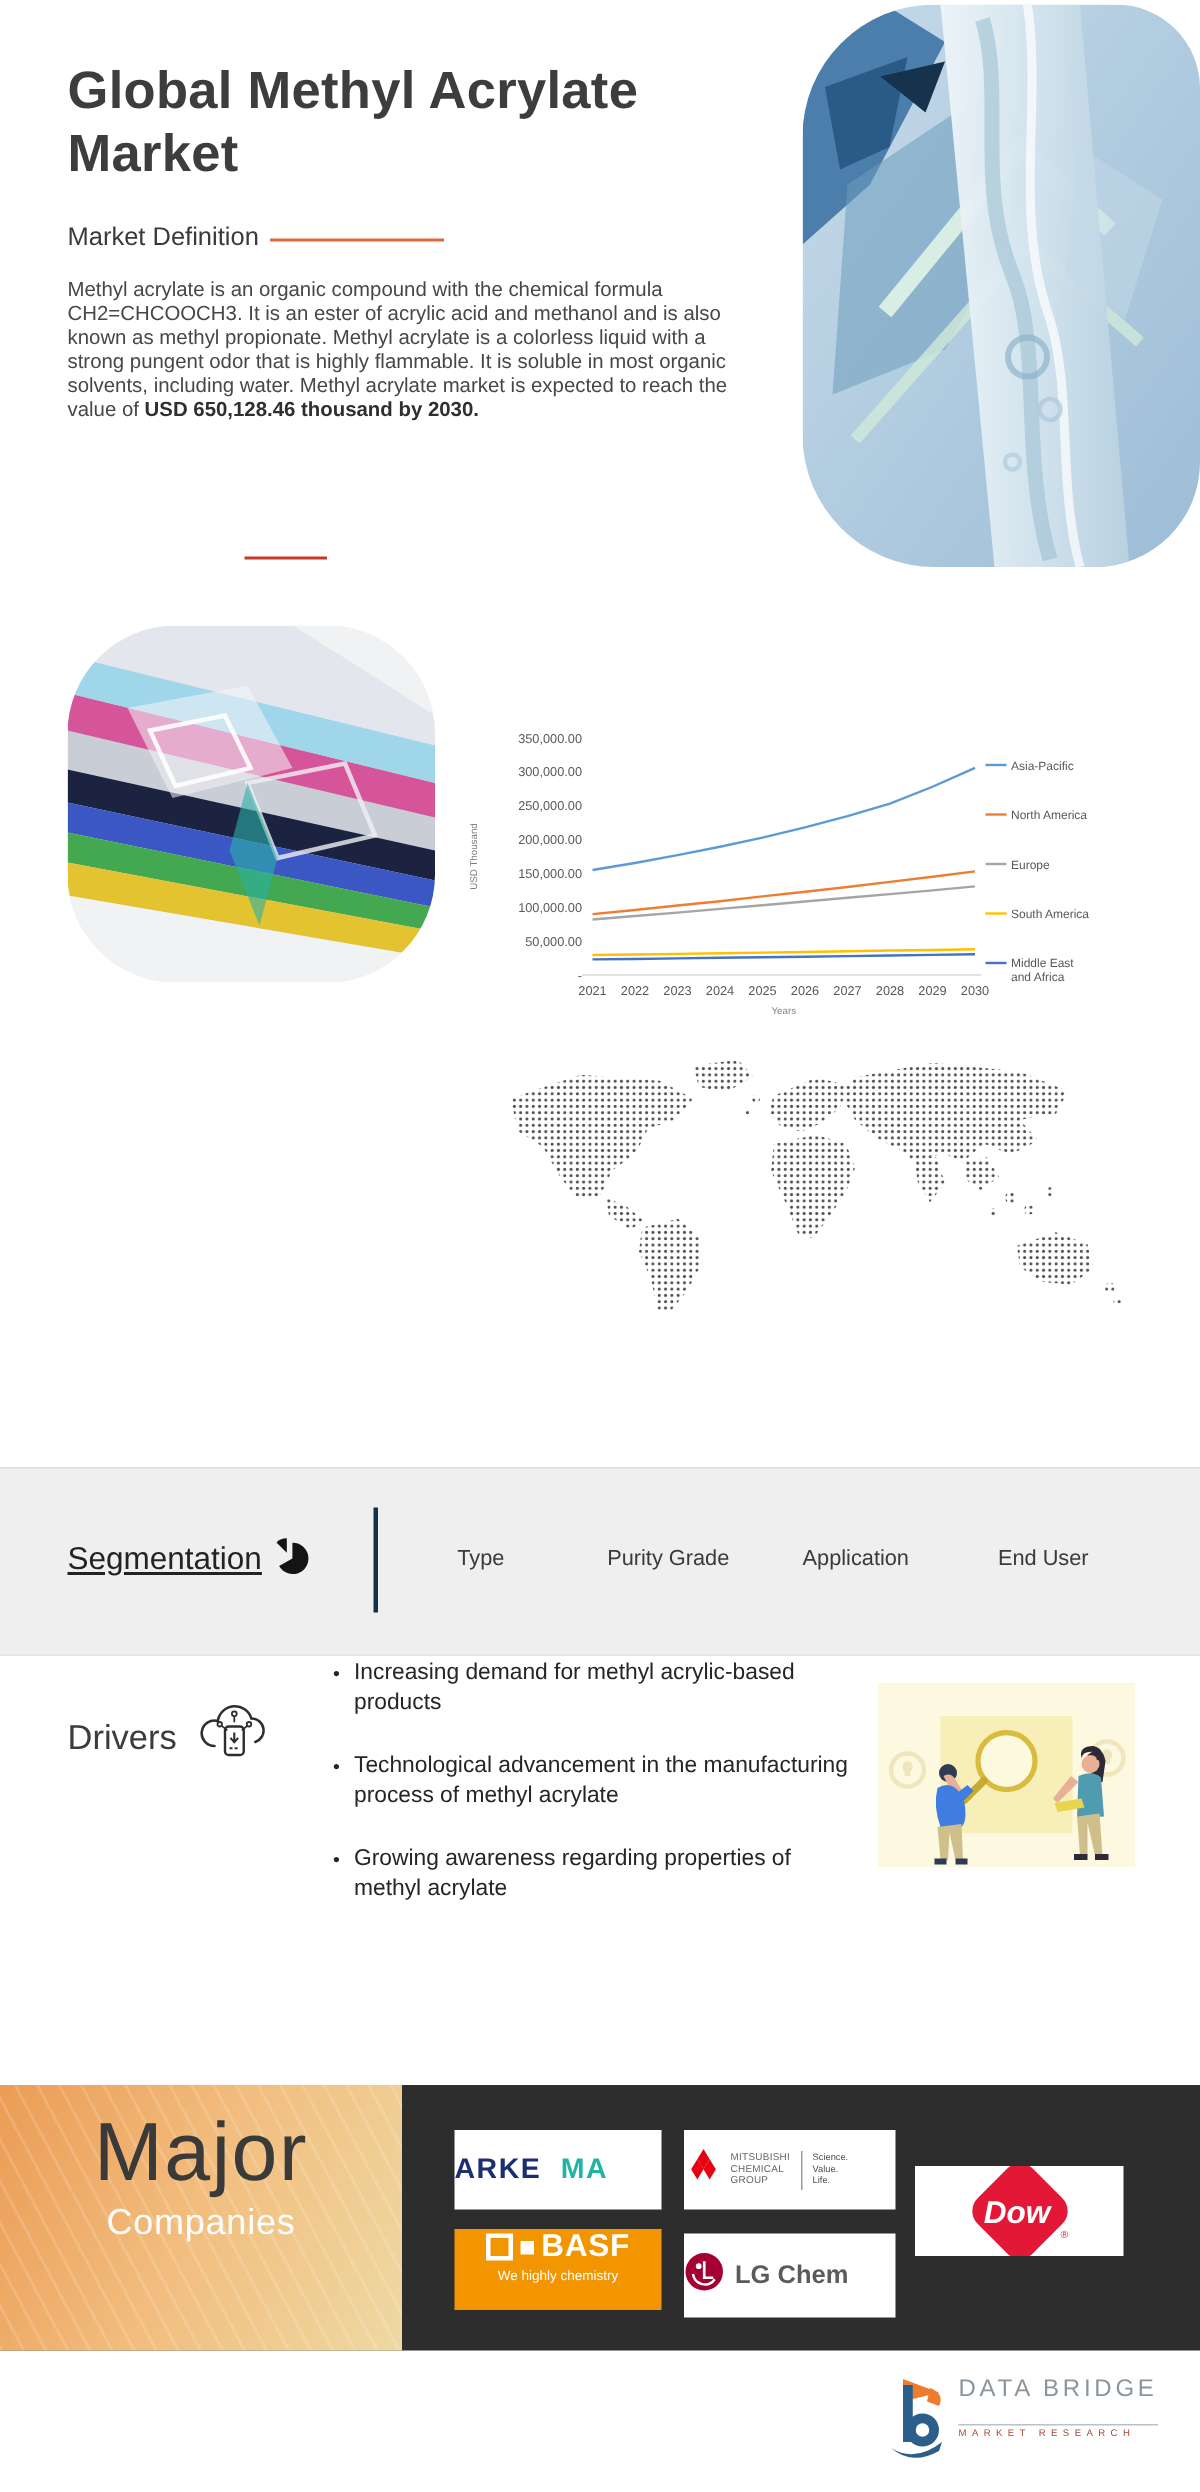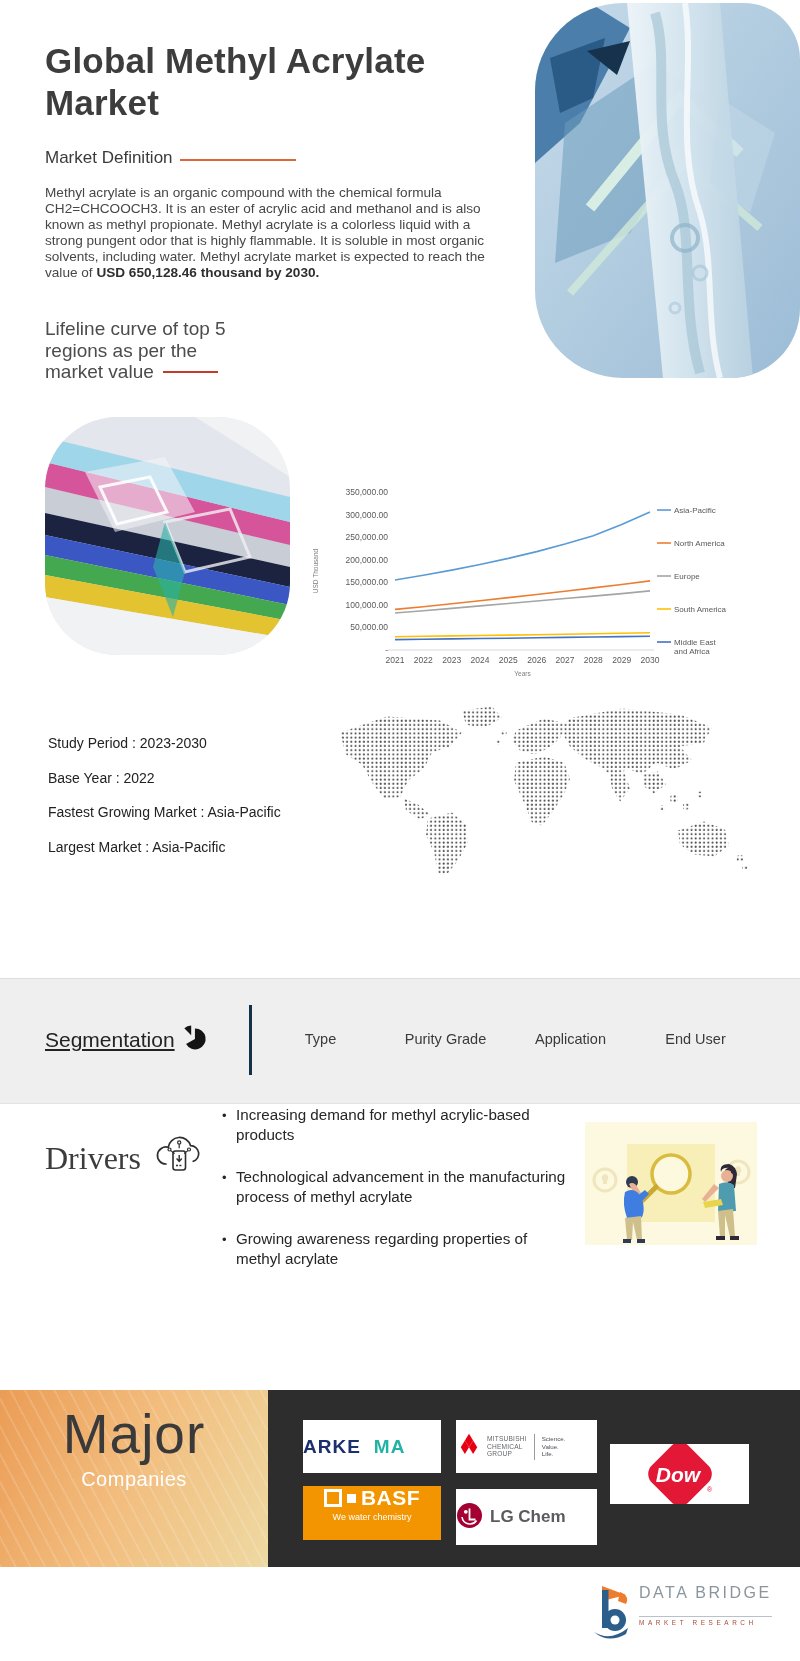--- a/index.html
+++ b/index.html
@@ -36,35 +36,35 @@
   .seg-band{left:0;top:978px;width:800px;height:124px;background:#f0eff0;
             border-top:1px solid #dcdcdc;border-bottom:1px solid #e3e3e3;}
   .seg-heading{left:45px;top:1028px;font-size:21px;color:#232323;text-decoration:underline;}
   .seg-pie{left:180px;top:1024px;}
   .seg-divider{left:249px;top:1005px;width:2.5px;height:70px;background:#14314a;}
   .seg-items{left:258px;top:1031px;width:500px;display:flex;}
   .seg-item{flex:1;text-align:center;font-size:14.5px;color:#3a3a3a;}
 
   
   .drivers-head{left:45px;top:1133px;display:flex;align-items:center;gap:12px;}
-  .drivers-label{font-size:32px;color:#3c3c3c;font-family:Liberation Serif, serif;}
+  .drivers-label{font-size:23px;color:#3c3c3c;}
   .bullets{left:222px;top:1105px;width:345px;}
   .bullet{display:flex;margin-bottom:22px;font-size:15.2px;line-height:20px;color:#262626;}
   .bullet .dot{width:14px;flex:0 0 14px;font-size:13px;padding-top:1px;color:#262626;}
   .illus{left:585px;top:1122px;width:172px;height:123px;}
 
   
   .comp-band{left:0;top:1390px;width:800px;height:177px;background:#2d2d2d;}
   .comp-grad{left:0;top:1390px;width:268px;height:177px;
      background:linear-gradient(115deg,#eb9c55 0%,#f2bd7e 48%,#eed9a2 100%);}
   .comp-grad::after{content:"";position:absolute;inset:0;
      background:repeating-linear-gradient(62deg,rgba(255,255,255,.14) 0 2px,rgba(255,255,255,0) 2px 13px);}
   .comp-title{left:0;top:1402px;width:268px;text-align:center;z-index:2;}
   .comp-title .l1{font-size:55px;color:#3a3a3a;letter-spacing:1px;}
-  .comp-title .l2{font-size:20px;color:#ffffff;margin-top:2px;letter-spacing:.5px;}
+  .comp-title .l2{font-size:24px;color:#ffffff;margin-top:2px;letter-spacing:.5px;}
   .logo-box{background:#ffffff;display:flex;align-items:center;}
   .logo-arkema{left:303px;top:1420px;width:138px;height:53px;}
   .ark-a{font-size:19px;font-weight:bold;color:#1c2f6e;letter-spacing:1px;}
   .ark-b{font-size:19px;font-weight:bold;color:#21b3a4;letter-spacing:1px;margin-left:13px;}
   .logo-mitsu{left:456px;top:1420px;width:141px;height:53px;gap:5px;}
   .mitsu-name div{font-size:6.6px;color:#63666a;line-height:7.6px;letter-spacing:.2px;}
   .mitsu-sep{width:1px;height:26px;background:#9b9b9b;margin:0 2px;}
   .mitsu-tag div{font-size:6.2px;color:#4b4e52;line-height:7.4px;}
   .logo-dow{left:610px;top:1444px;width:139px;height:60px;}
   .logo-basf{left:303px;top:1486px;width:138px;height:54px;background:#f39500;
@@ -118,21 +118,20 @@
       <circle cx="140" cy="305" r="5" fill="none" stroke="#a9c7d9" stroke-width="3" opacity=".6"></circle>
       <polygon points="185,95 240,130 215,210 175,180" fill="#c3d9e7" opacity=".5"></polygon>
     </svg>
   </div>
 
   <div class="abs title">Global Methyl Acrylate Market</div>
   <div class="abs md-heading">Market Definition</div>
   <div class="abs md-dash"></div>
   <div class="abs md-body"><span>Methyl acrylate is an organic compound with the chemical formula CH2=CHCOOCH3. It is an ester of acrylic acid and methanol and is also known as methyl propionate. Methyl acrylate is a colorless liquid with a strong pungent odor that is highly flammable. It is soluble in most organic solvents, including water. Methyl acrylate market is expected to reach the value of </span><b>USD 650,128.46 thousand by 2030.</b></div>
 
-  <div class="abs lifeline-heading">Lifeline curve of top 5 regions as per the market value</div>
   <div class="abs lifeline-dash"></div>
 
   <div class="abs photo-prism">
     <svg width="245" height="238" viewBox="0 0 245 238">
       <rect width="245" height="238" fill="#e3e6ec"></rect>
       <polygon points="0,70 245,128 245,150 0,96" fill="#c9cdd6"></polygon>
       <polygon points="0,96 245,150 245,170 0,118" fill="#1b2340"></polygon>
       <polygon points="0,118 245,170 245,188 0,138" fill="#3b57c4"></polygon>
       <polygon points="0,138 245,188 245,204 0,158" fill="#43a84f"></polygon>
       <polygon points="0,158 245,204 245,222 0,180" fill="#e3c32f"></polygon>
@@ -182,26 +181,20 @@
         <line x1="357" y1="128" x2="371" y2="128" stroke="#A5A5A5" stroke-width="1.6"></line>
         <text x="374" y="131" fill="#595959" font-size="8" font-family="Liberation Sans, sans-serif" text-anchor="start">Europe</text>
         <line x1="357" y1="161" x2="371" y2="161" stroke="#FFC000" stroke-width="1.6"></line>
         <text x="374" y="164" fill="#595959" font-size="8" font-family="Liberation Sans, sans-serif" text-anchor="start">South America</text>
         <line x1="357" y1="194" x2="371" y2="194" stroke="#4472C4" stroke-width="1.6"></line>
         <text x="374" y="196.5" fill="#595959" font-size="8" font-family="Liberation Sans, sans-serif" text-anchor="start">Middle East</text>
         <text x="374" y="206" fill="#595959" font-size="8" font-family="Liberation Sans, sans-serif" text-anchor="start">and Africa</text>
       </svg>
   </div>
 
-  <div class="abs study-info" id="study-info">
-      <div class="study-line">Study Period : 2023-2030</div>
-      <div class="study-line">Base Year : 2022</div>
-      <div class="study-line">Fastest Growing Market : Asia-Pacific</div>
-      <div class="study-line">Largest Market : Asia-Pacific</div>
-    </div>
 
   <div class="abs map-wrap">
     <svg width="450" height="185" viewBox="0 0 450 180">
       <defs>
         <pattern id="dots" width="4.2" height="4.2" patternUnits="userSpaceOnUse">
           <circle cx="1.5" cy="1.5" r="1.02" fill="#4d4d4d"></circle>
         </pattern>
       </defs>
       <g fill="url(#dots)">
         <path d="M28,30 L75,14 L128,18 L150,30 L138,44 L120,50 L112,66 L96,78 L88,95 L72,96 L60,80 L50,62 L34,52 Z"></path>
@@ -345,21 +338,21 @@
       <text x="97" y="48" font-size="7" fill="#e31837" font-family="Liberation Sans, sans-serif">®</text>
     </svg>
   </div>
 
   <div class="abs logo-box logo-basf">
     <div class="basf-row">
       <span class="basf-sq1"></span>
       <span class="basf-sq2"></span>
       <span class="basf-word">BASF</span>
     </div>
-    <div class="basf-tag">We water chemistry</div>
+    <div class="basf-tag">We highly chemistry</div>
   </div>
 
   <div class="abs logo-box logo-lg">
     <span>
       <svg width="27" height="27" viewBox="0 0 27 27">
         <circle cx="13.5" cy="13.5" r="12.5" fill="#a50034"></circle>
         <circle cx="9.8" cy="9.8" r="1.9" fill="#ffffff"></circle>
         <path d="M13.5,6.5 v11 h6" fill="none" stroke="#ffffff" stroke-width="1.8"></path>
         <path d="M6,15 a8,8 0 0 0 14.5,3.5" fill="none" stroke="#ffffff" stroke-width="1.6"></path>
       </svg>

